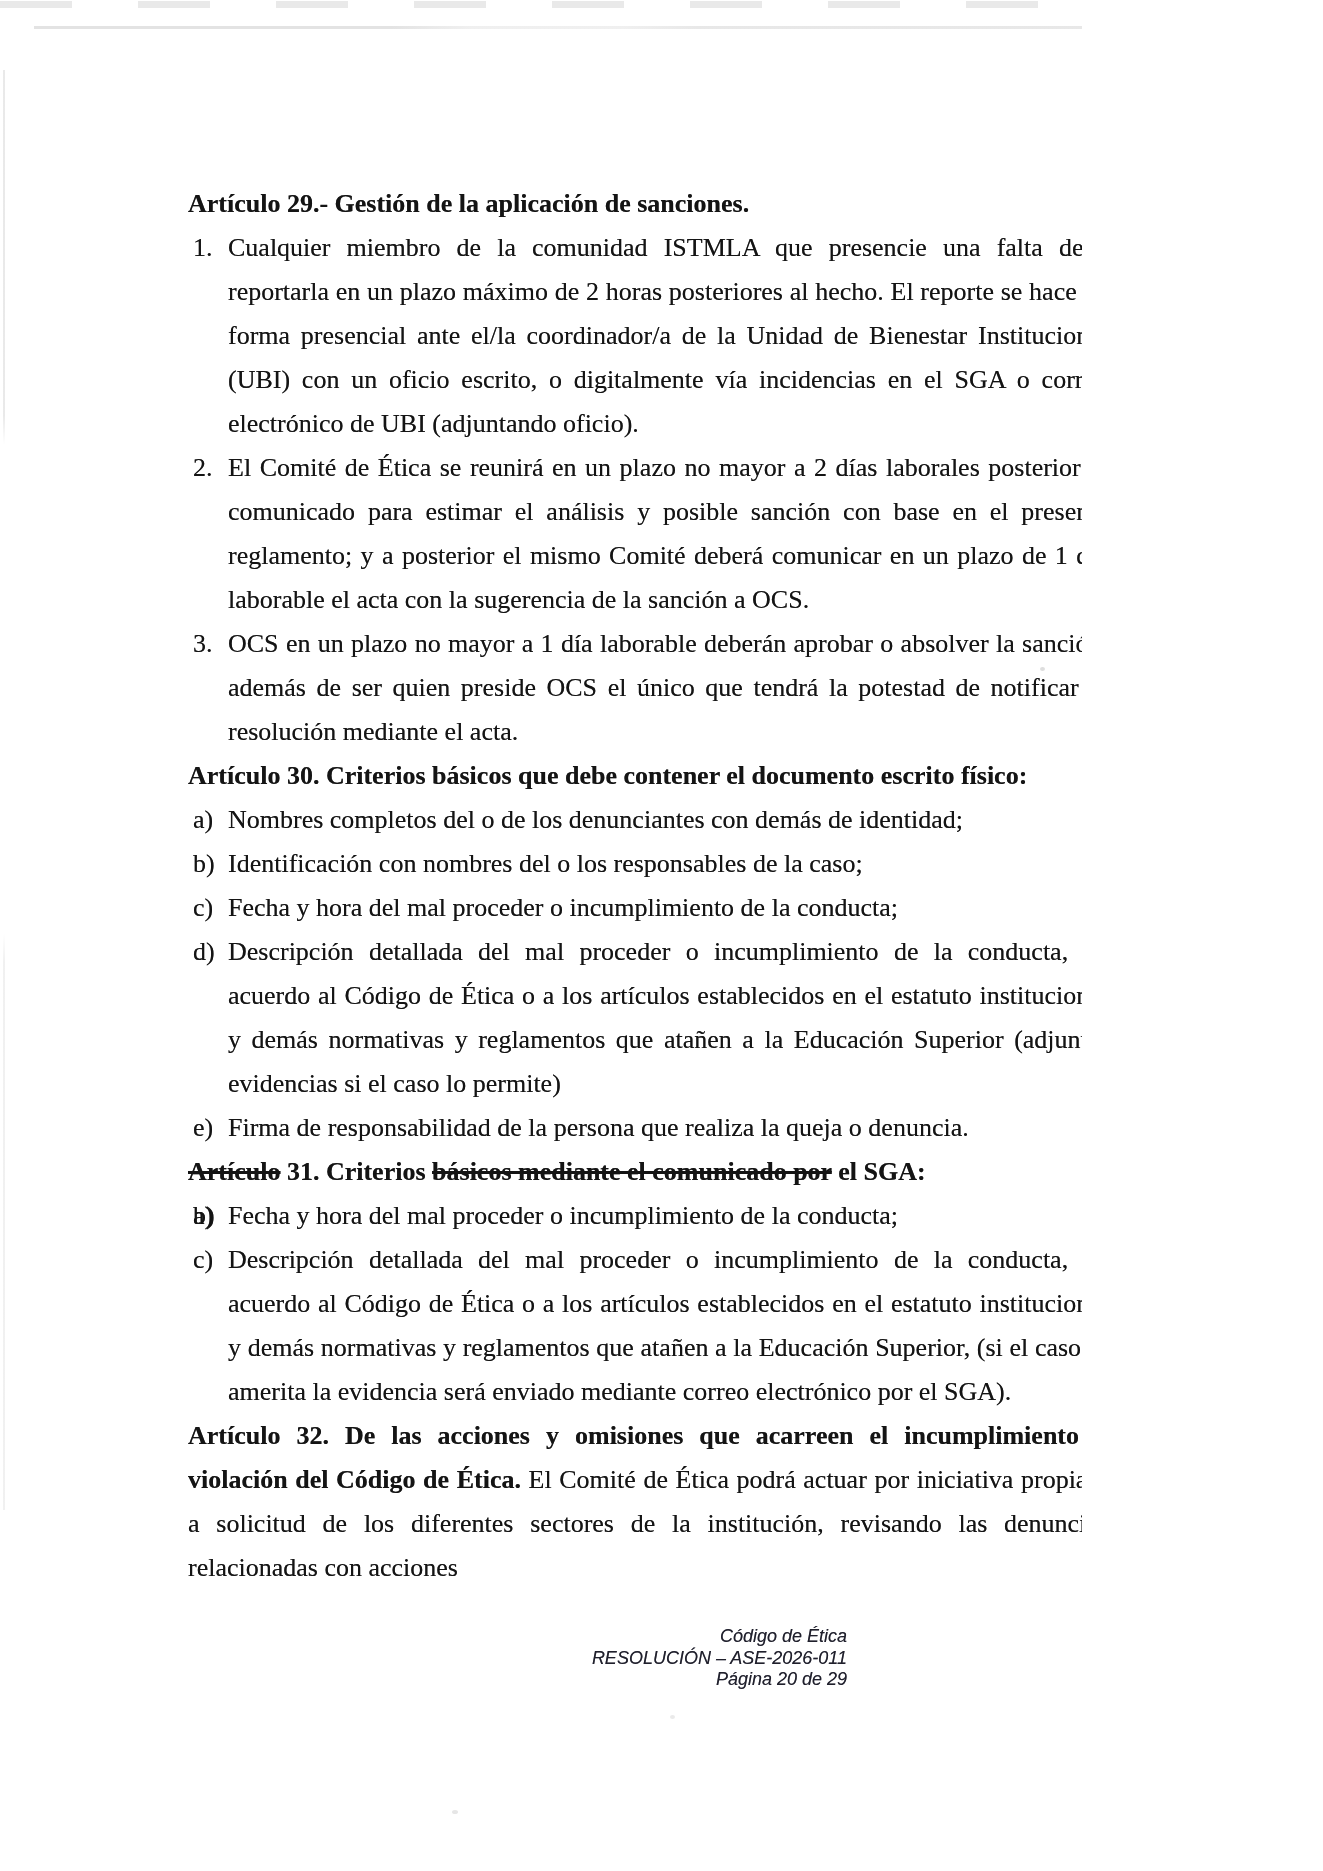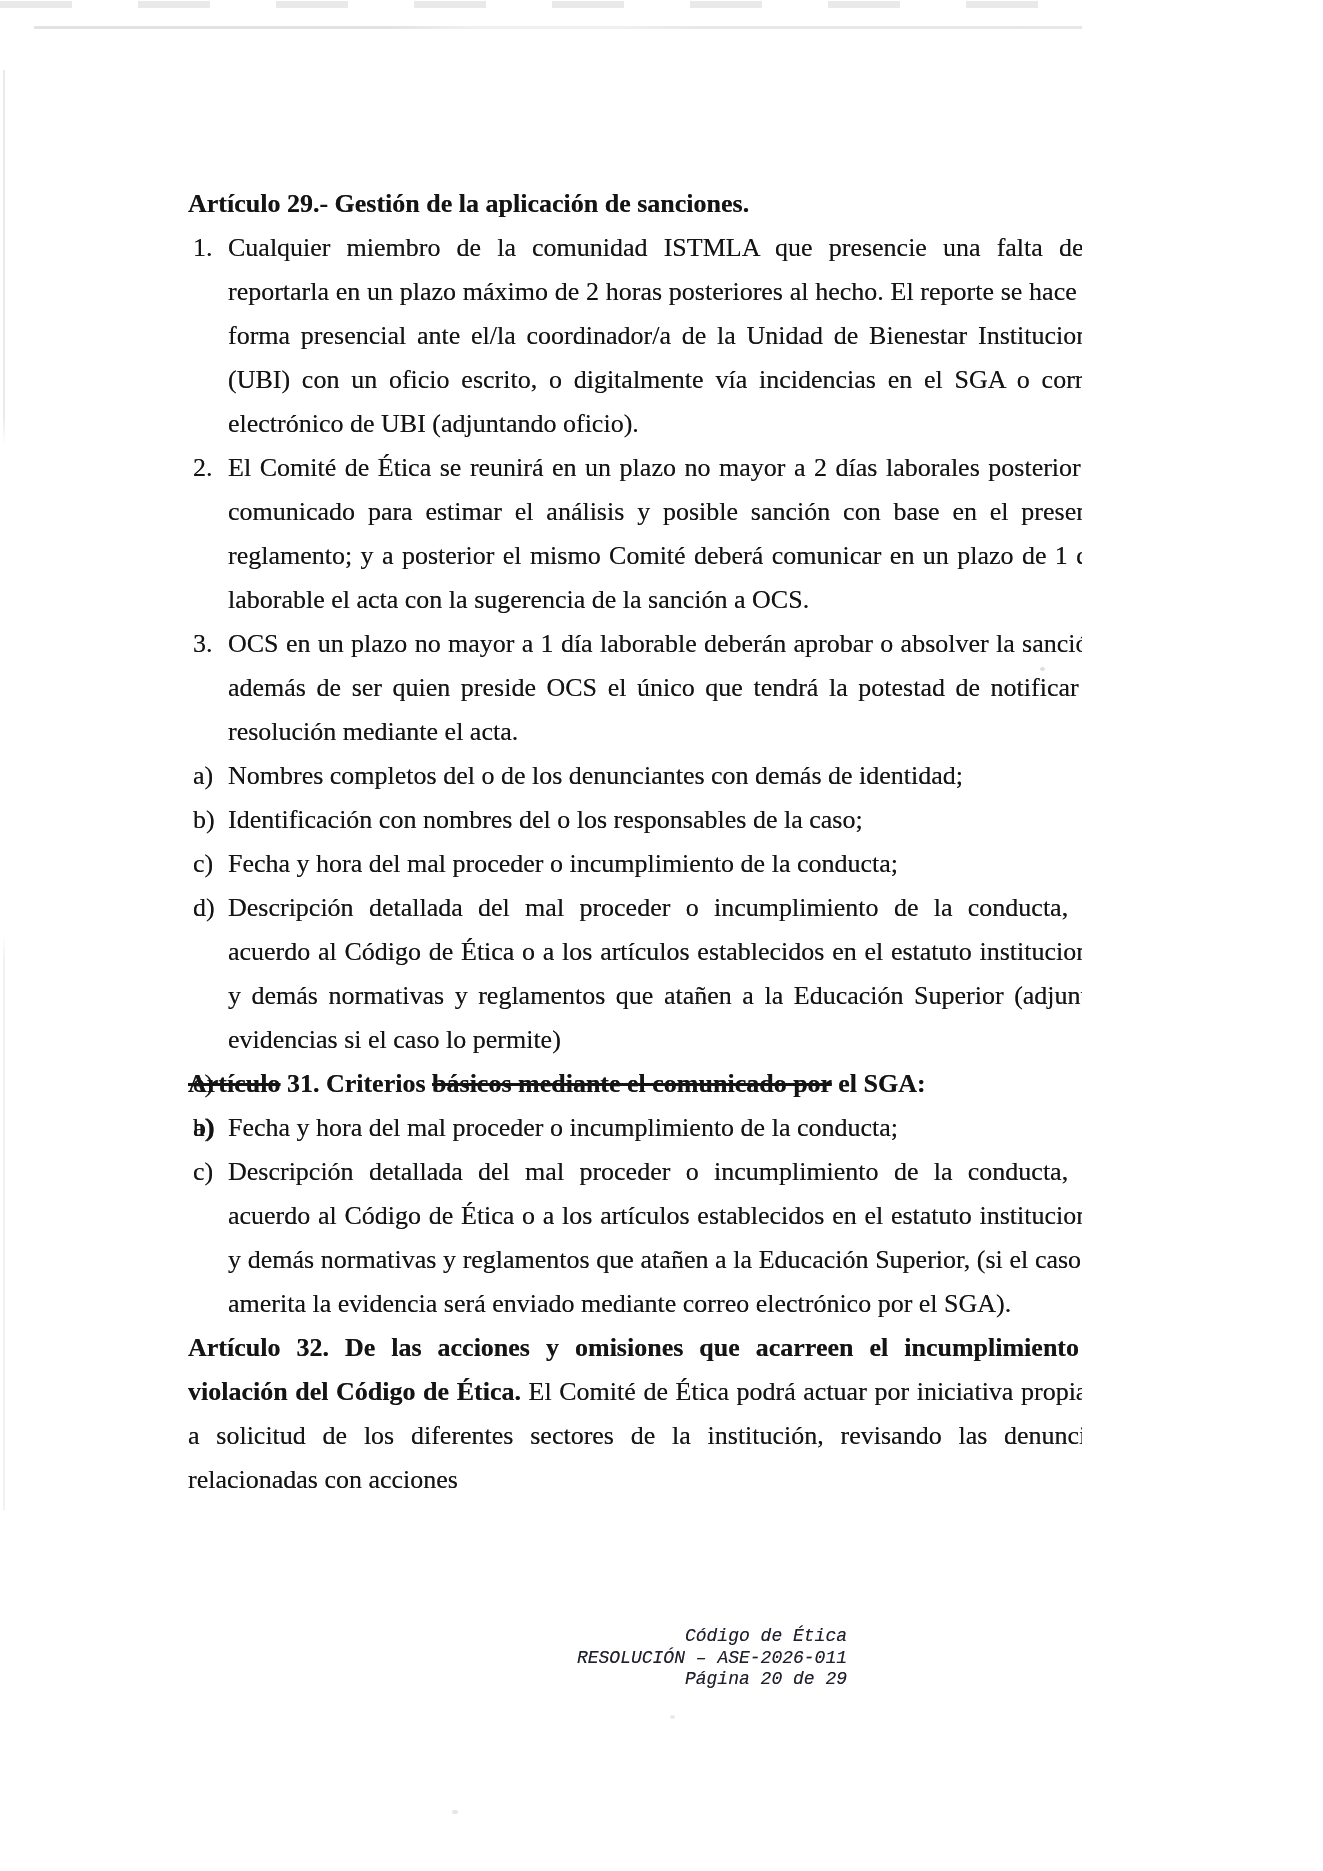--- a/index.html
+++ b/index.html
@@ -41,21 +41,21 @@
   .content p{margin:0;}
   .h{font-weight:bold;text-align:left;}
   .body-just{text-align:justify;}
   .item{position:relative;padding-left:40px;}
   .item .marker{position:absolute;left:5px;top:0;}
   .strike{text-decoration:line-through;text-decoration-thickness:2.5px;}
 
   
   .footer{
     position:absolute;right:235px;top:1626px;
-    font-family:Liberation Mono, monospace;font-style:italic;
+    font-family:Liberation Sans, sans-serif;font-style:italic;
     font-size:18px;line-height:21.5px;color:#20202c;
     text-align:right;text-shadow:0 0 .4px rgba(20,20,40,.5);
   }
   .footer div{margin:0;}
 
   
   .ribbon{
     position:absolute;left:1120px;top:133px;width:73px;height:1570px;
     background:linear-gradient(90deg,#517c39 0,#628d46 26%,#5f8b42 70%,#55803a 100%);
     border-left:3px solid #3a5a30;
@@ -119,35 +119,36 @@
     </p>
 
     <p class="item body-just">
       <span class="marker">2.</span><span>El Comité de Ética se reunirá en un plazo no mayor a 2 días laborales posterior al comunicado para estimar el análisis y posible sanción con base en el presente reglamento; y a posterior el mismo Comité deberá comunicar en un plazo de 1 día laborable el acta con la sugerencia de la sanción a OCS.</span>
     </p>
 
     <p class="item body-just">
       <span class="marker">3.</span><span>OCS en un plazo no mayor a 1 día laborable deberán aprobar o absolver la sanción, además de ser quien preside OCS el único que tendrá la potestad de notificar la resolución mediante el acta.</span>
     </p>
 
+    <p class="h">Artículo 30. Criterios básicos que debe contener el documento escrito físico:</p>
 
     <p class="item body-just">
       <span class="marker">a)</span><span>Nombres completos del o de los denunciantes con demás de identidad;</span>
     </p>
     <p class="item body-just">
       <span class="marker">b)</span><span>Identificación con nombres del o los responsables de la caso;</span>
     </p>
     <p class="item body-just">
       <span class="marker">c)</span><span>Fecha y hora del mal proceder o incumplimiento de la conducta;</span>
     </p>
     <p class="item body-just">
       <span class="marker">d)</span><span>Descripción detallada del mal proceder o incumplimiento de la conducta, de acuerdo al Código de Ética o a los artículos establecidos en el estatuto institucional y demás normativas y reglamentos que atañen a la Educación Superior (adjuntar evidencias si el caso lo permite)</span>
     </p>
     <p class="item body-just">
-      <span class="marker">e)</span>
+      <span class="marker">e)</span><span>Firma de responsabilidad de la persona que realiza la queja o denuncia.</span>
     </p>
 
     <p class="h">
       <span class="strike">Artículo</span><span> 31. Criterios </span><span class="strike">básicos mediante el comunicado por</span><span> el SGA:</span>
     </p>
 
     <p class="item body-just">
       <span class="marker">a)</span>
     </p>
     <p class="item body-just">

